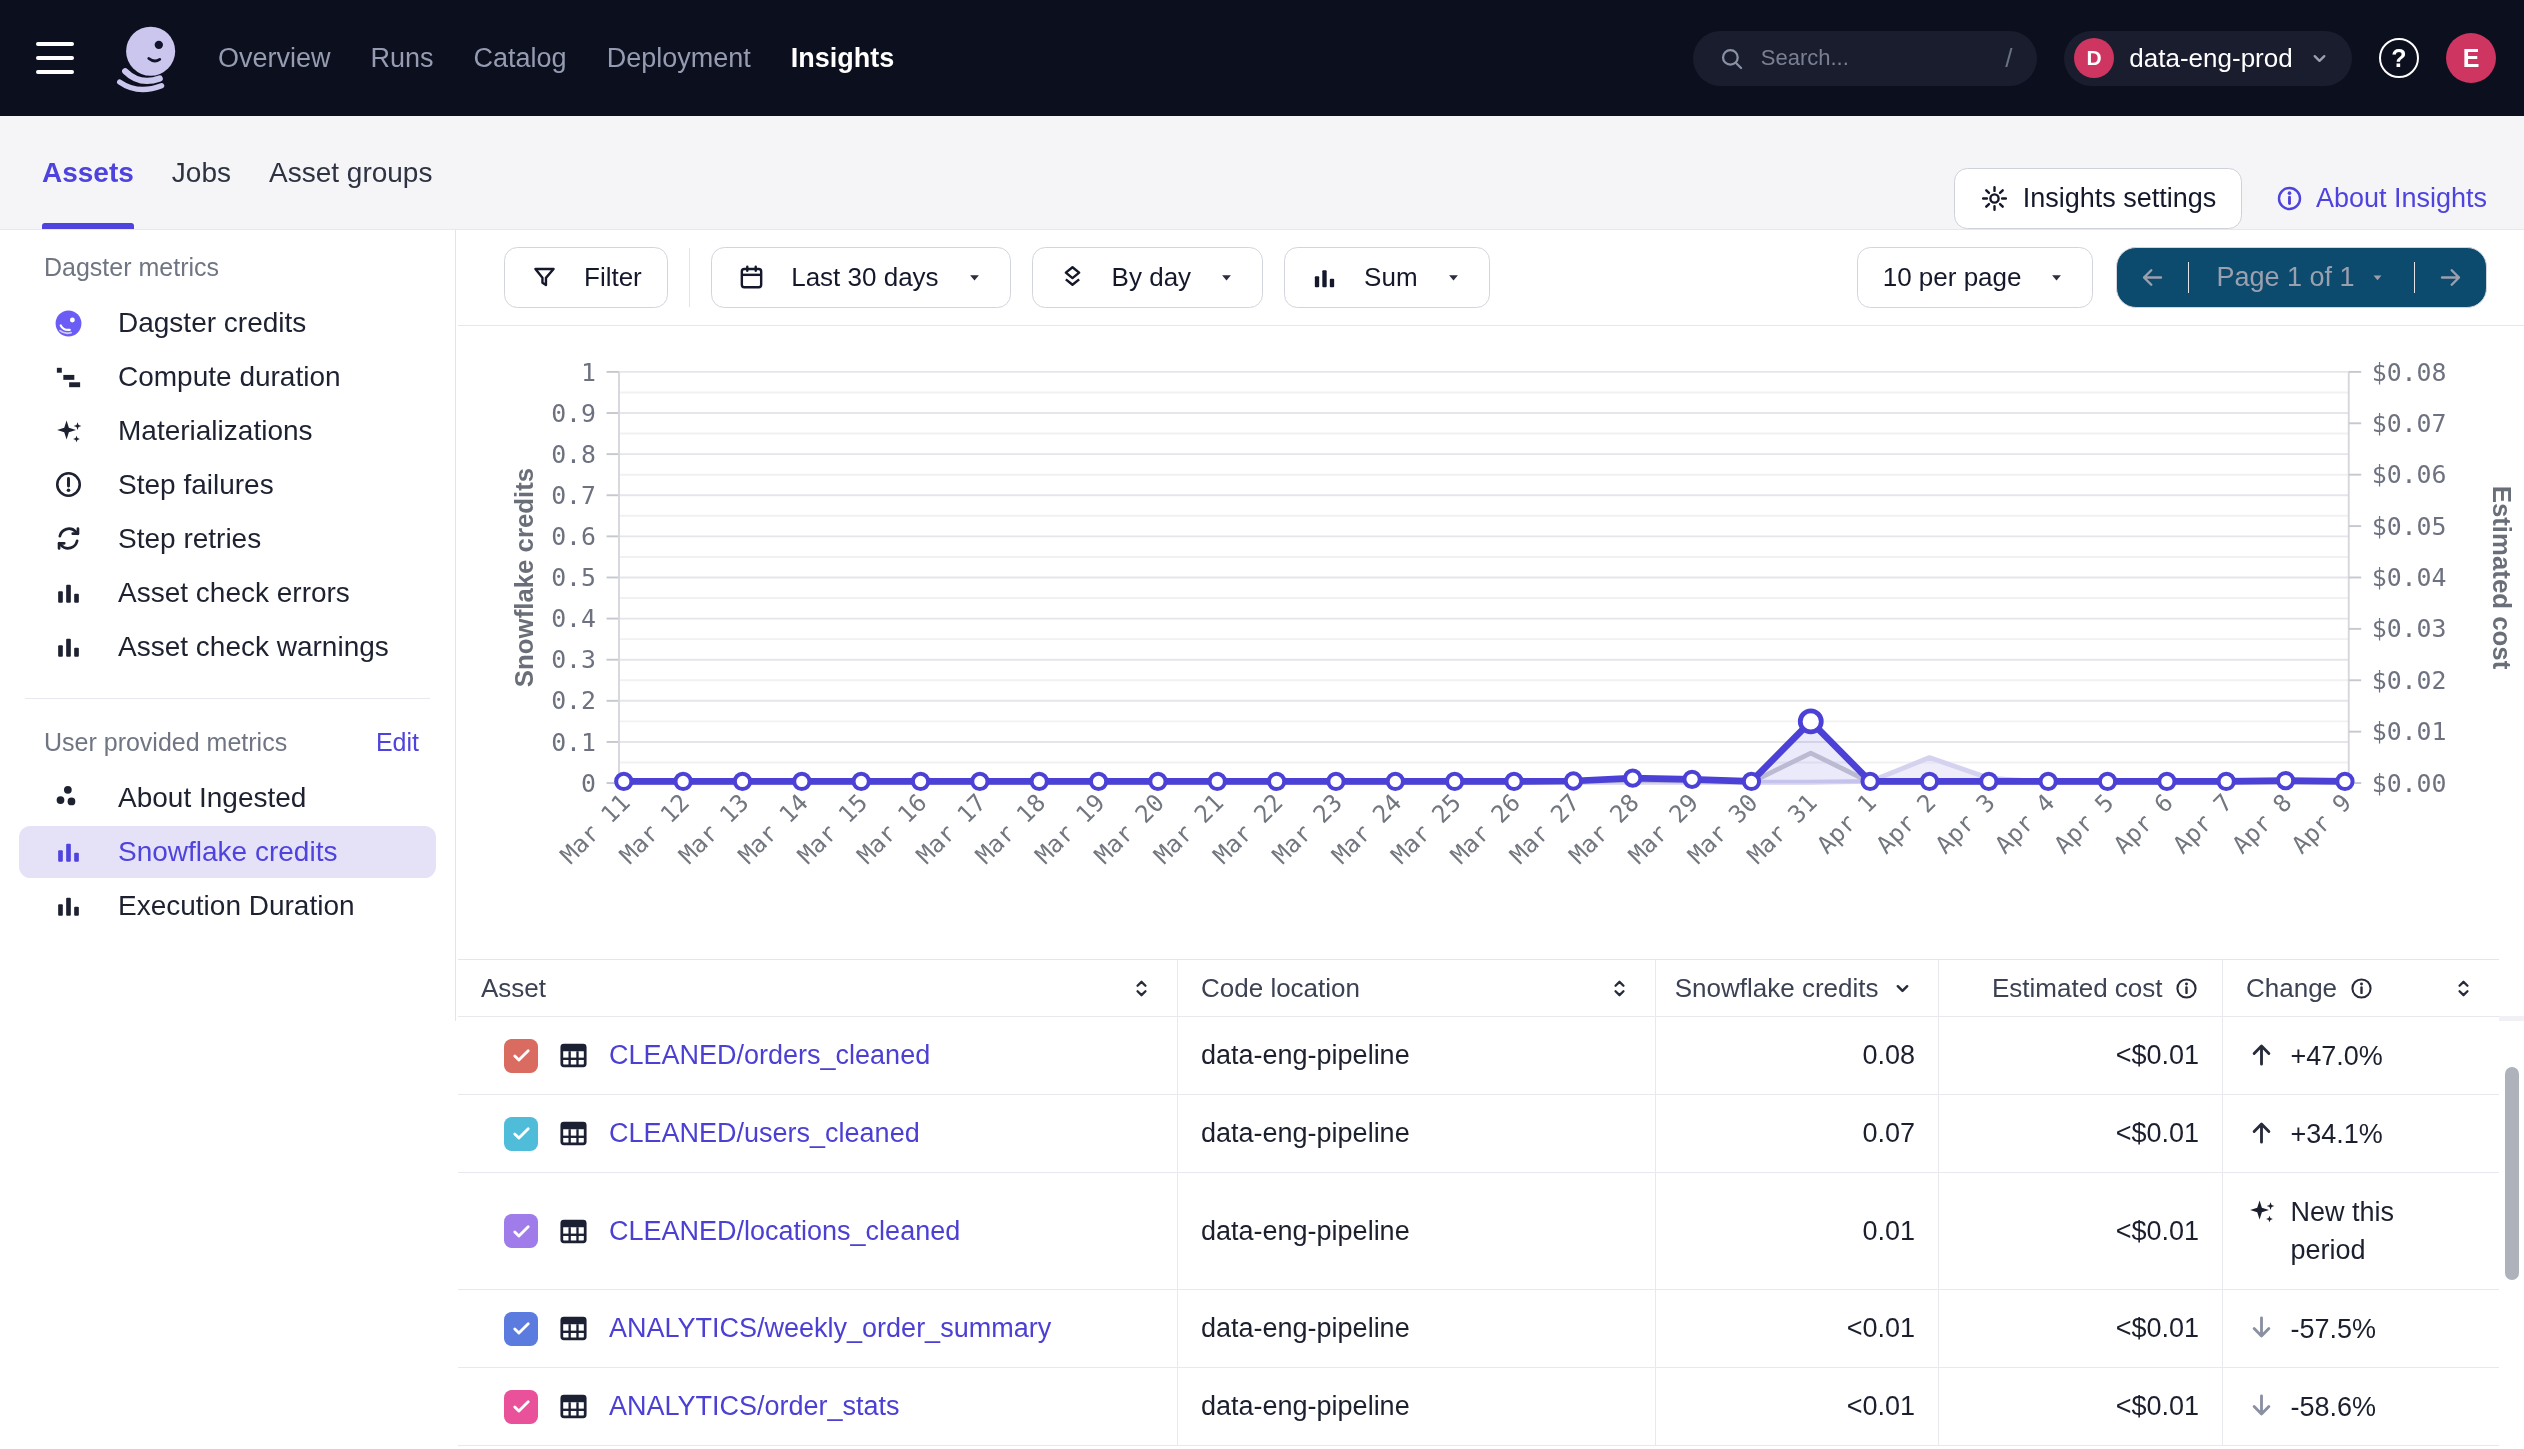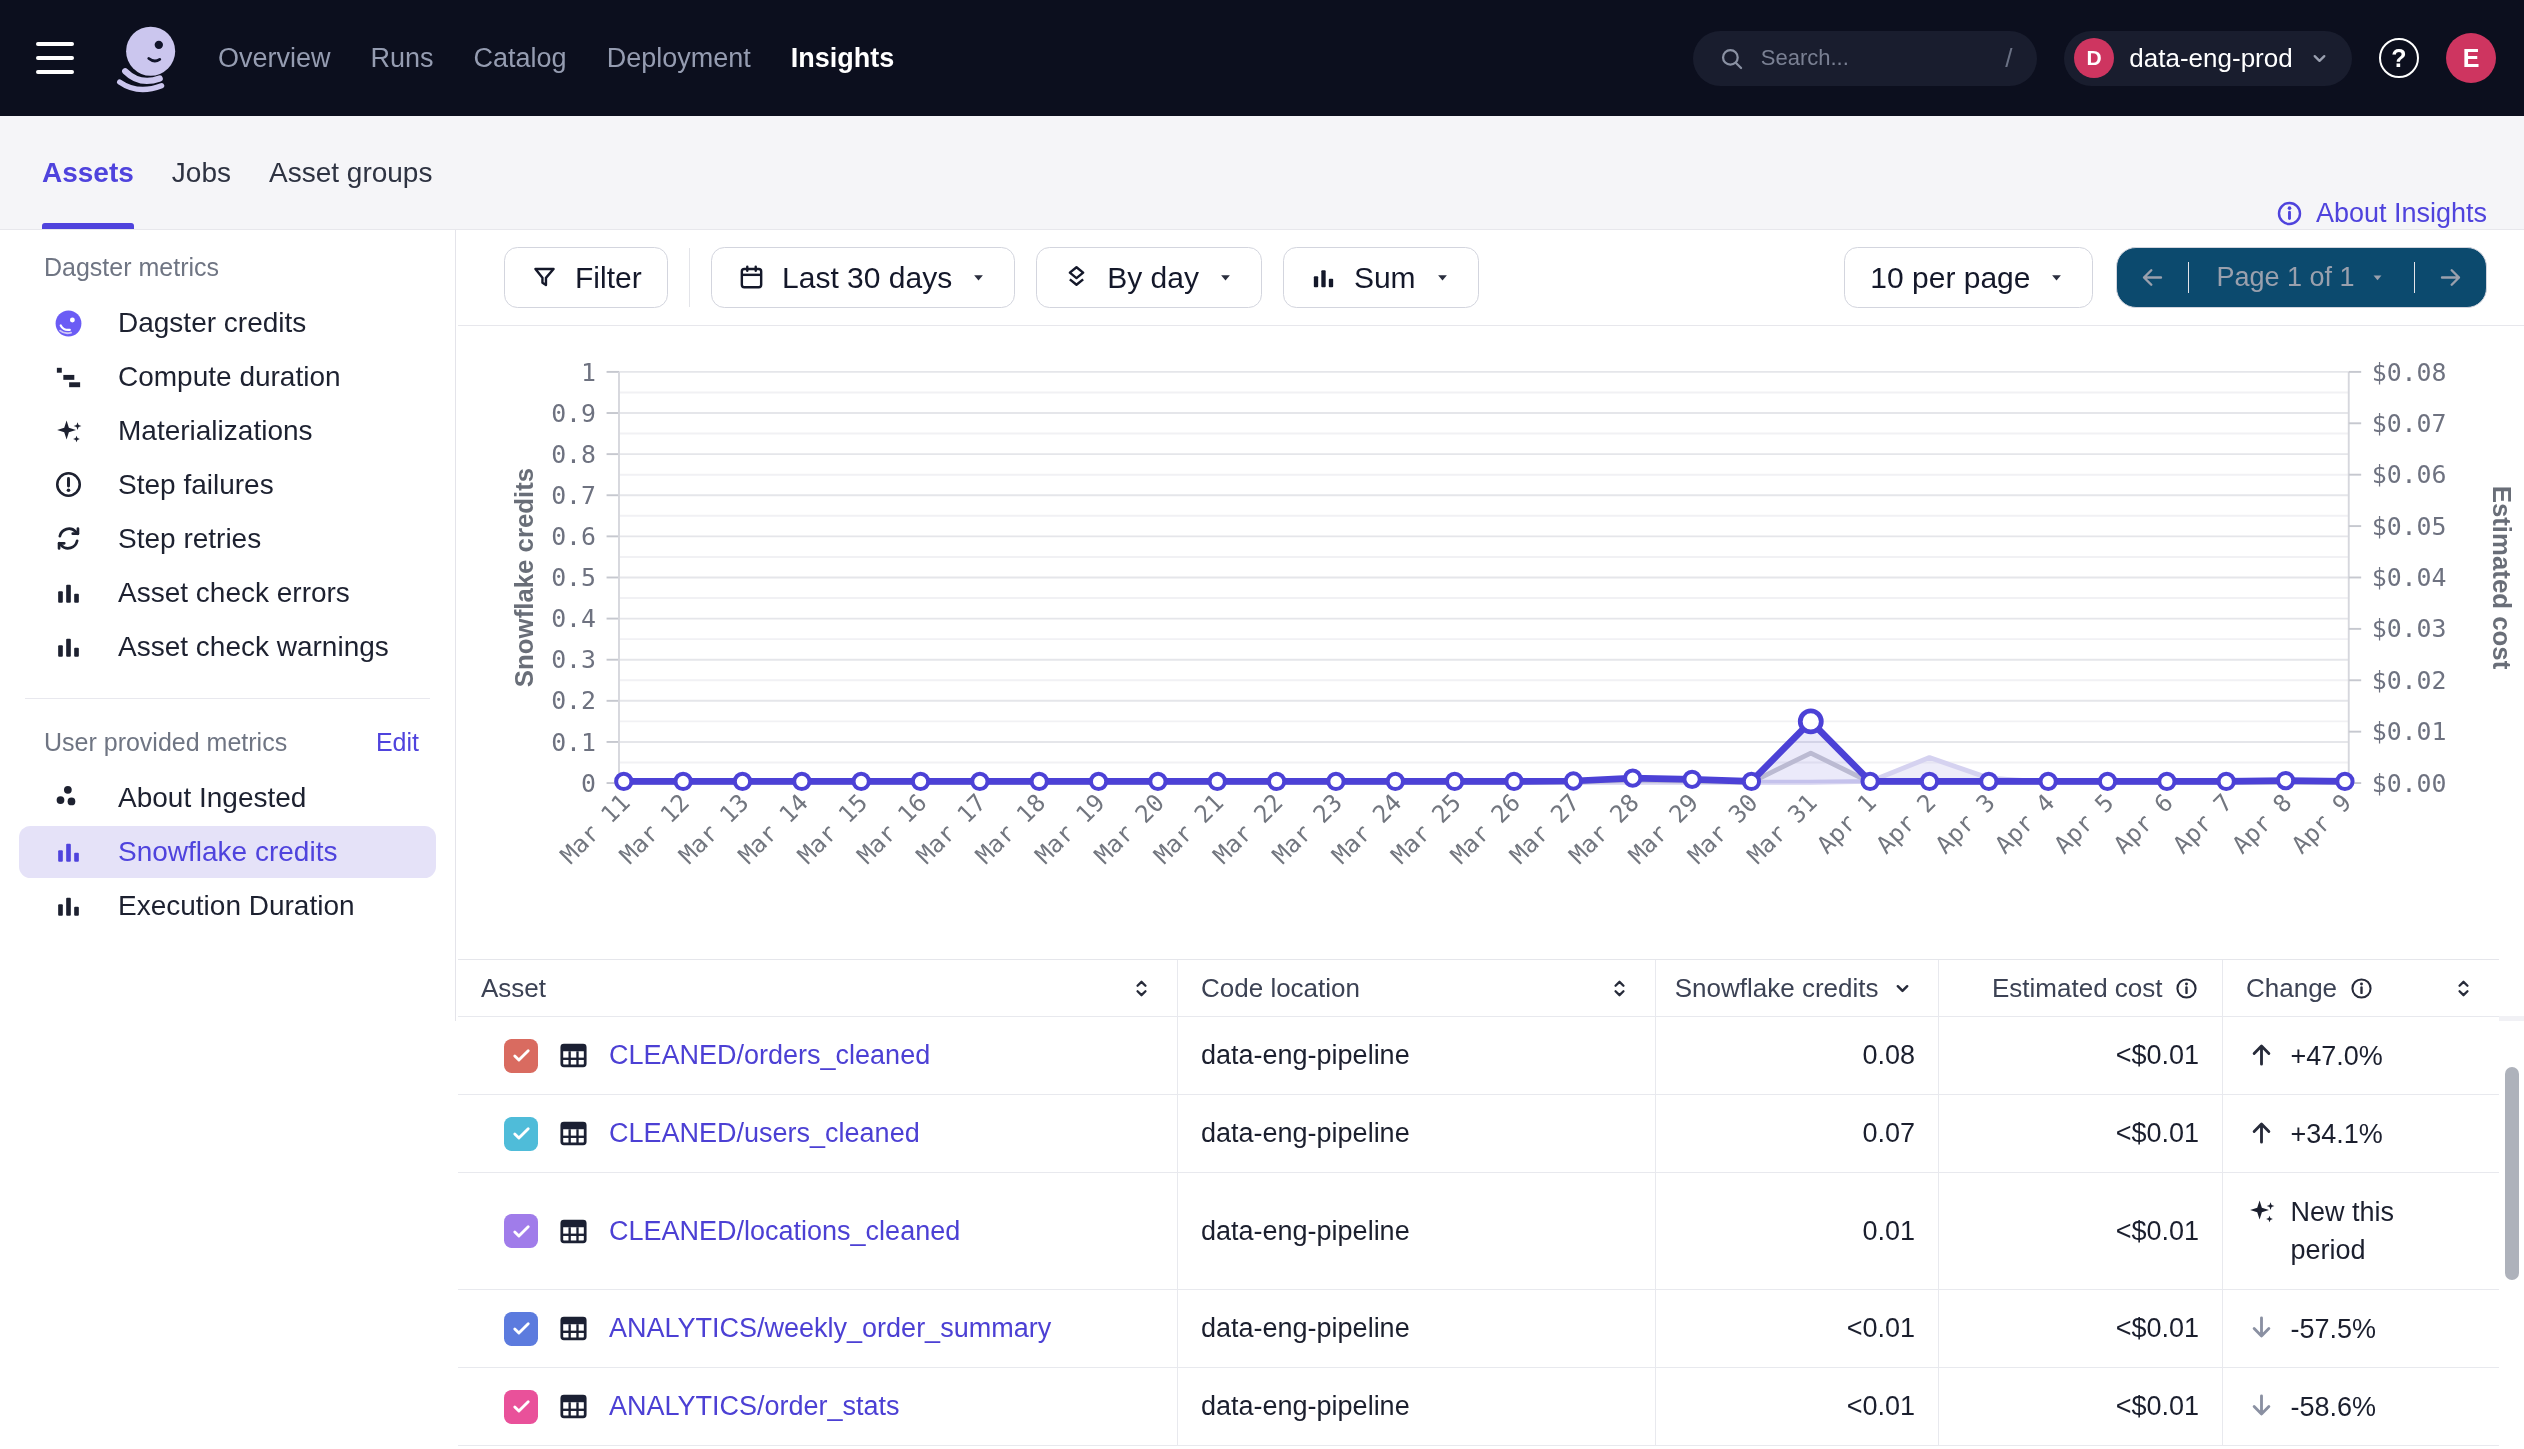--- a/index.html
+++ b/index.html
@@ -49,22 +49,22 @@
   .side-item .lbl { font-size:28px; color:#1d2130; }
   .side-item .ic { width:31px; height:31px; color:#1d2130; flex:0 0 31px; }
   .side-item.selected { background:#e5e2f8; }
   .side-item.selected .lbl { color:#4f43dd; }
   .side-item.selected .ic { color:#4f43dd; }
   .side-div { height:0; border-top:1.4px solid #e8e8ee; margin:25px 5.7px 29px 5.7px; }
 
   
   .main { position:absolute; top:230px; left:458px; right:0; bottom:0; background:#ffffff; }
   .toolbar { height:96px; border-bottom:1.4px solid #e7e7ec; display:flex; align-items:center; padding:0 38px 0 46px; gap:21px; }
-  .btn { display:inline-flex; align-items:center; gap:16px; height:61px; padding:0 25px; background:#fff;
-         border:1.4px solid #d3d5de; border-radius:13.4px; font-size:30px; color:#14182a; cursor:pointer; white-space:nowrap; }
+  .btn { display:inline-flex; align-items:center; gap:25px; height:61px; padding:0 25px; background:#fff;
+         border:1.4px solid #d3d5de; border-radius:13.4px; font-size:26px; color:#14182a; cursor:pointer; white-space:nowrap; }
   .btn .ic { width:29px; height:29px; color:#14182a; }
   .btn .caret { width:21px; height:21px; color:#2a2e3e; }
   .tool-div { width:1.4px; height:59px; background:#e3e4e9; }
   .toolbar-right { margin-left:auto; display:flex; align-items:center; gap:23px; }
   .pager { display:flex; align-items:center; height:61px; border:1.4px solid #d3d5de; border-radius:20px; overflow:hidden; background:#0c4a6e; }
   .pg-btn { width:71px; display:flex; align-items:center; justify-content:center; color:#9aa0ad; cursor:pointer; }
   .pg-btn svg { width:29px; height:29px; }
   .pg-mid { display:flex; align-items:center; gap:13.4px; padding:0 27px; color:#9aa0ad; font-size:27px;
             border-left:1.4px solid #e3e4e9; border-right:1.4px solid #e3e4e9; cursor:pointer; }
   .pg-mid .caret { width:19px; height:19px; color:#9aa0ad; }
@@ -145,20 +145,27 @@
     </div>
   </header>
 
   <div class="tabbar">
     <div class="tabs" id="tabs">
         <div class="tab active">Assets</div>
         <div class="tab">Jobs</div>
         <div class="tab">Asset groups</div>
       </div>
     <div class="tab-actions">
+      <button class="settings-btn">
+        <svg class="ic" width="29" height="29" viewBox="0 0 24 24">
+            <circle cx="12" cy="12" r="3.4" fill="none" stroke="currentColor" stroke-width="2"></circle>
+            <path d="M12 2.6v3.1M12 18.3v3.1M2.6 12h3.1M18.3 12h3.1M5.2 5.2l2.2 2.2M16.6 16.6l2.2 2.2M18.8 5.2l-2.2 2.2M7.4 16.6l-2.2 2.2" stroke="currentColor" stroke-width="2" stroke-linecap="round"></path>
+          </svg>
+        <span>Insights settings</span>
+      </button>
       <span class="about-link">
         <svg width="29" height="29" viewBox="0 0 24 24">
             <circle cx="12" cy="12" r="8.7" fill="none" stroke="#4f43dd" stroke-width="2"></circle>
             <line x1="12" y1="11" x2="12" y2="16.2" stroke="#4f43dd" stroke-width="2.4" stroke-linecap="round"></line>
             <circle cx="12" cy="7.6" r="1.5" fill="#4f43dd"></circle>
           </svg>
         <span>About Insights</span>
       </span>
     </div>
   </div>

